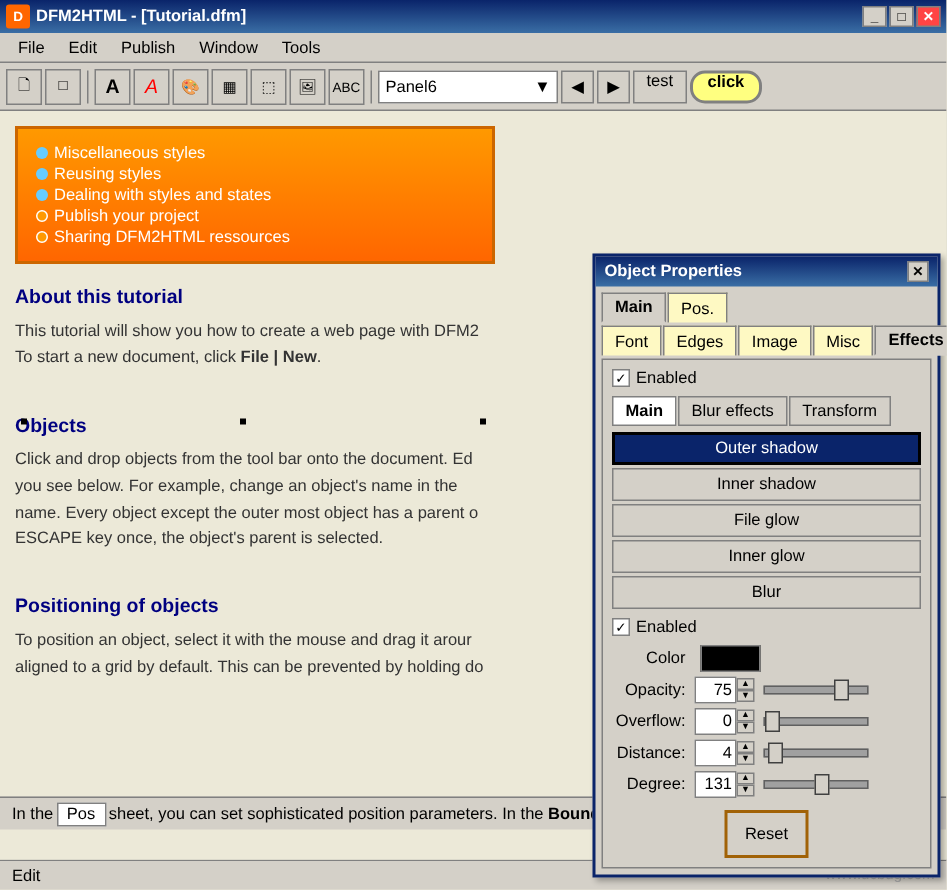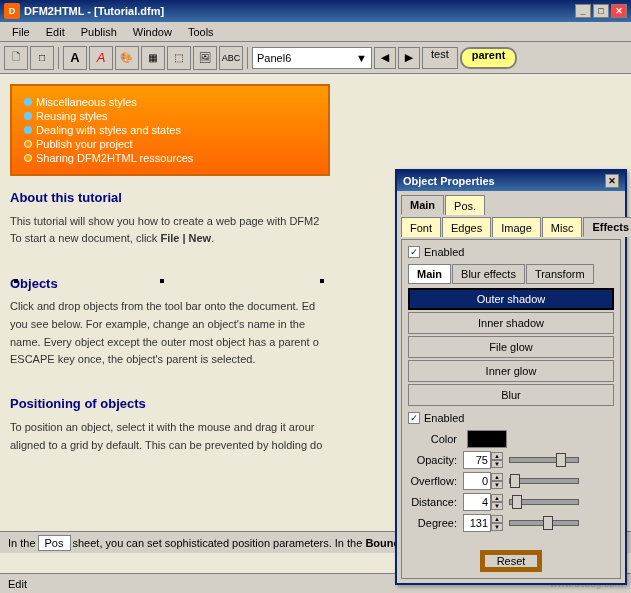--- a/index.html
+++ b/index.html
@@ -170,21 +170,21 @@
     .prop-row { display: flex; align-items: center; margin-bottom: 3px; font-size: 11px; }
     .prop-label { width: 55px; text-align: right; padding-right: 6px; }
     .spin-box { display: flex; align-items: center; }
     .spin-input { width: 28px; height: 18px; border: 1px solid #808080; background: white; text-align: right; font-size: 11px; padding-right: 2px; }
     .spin-arrows { display: flex; flex-direction: column; }
     .spin-arrow { width: 12px; height: 8px; background: #d4d0c8; border: 1px solid #808080; display: flex; align-items: center; justify-content: center; font-size: 6px; cursor: pointer; }
     .slider-track { width: 70px; height: 6px; background: #a0a0a0; border: 1px solid #606060; position: relative; margin-left: 6px; }
     .slider-thumb { width: 10px; height: 14px; background: #d4d0c8; border: 1px solid #404040; position: absolute; top: -5px; cursor: pointer; }
     .color-box { width: 28px; height: 18px; border: 1px solid #808080; margin-left: 4px; }
 
-    .reset-btn { height: 22px; padding: 0 12px; background: #d4d0c8; border: 5px solid #a16207; cursor: pointer; font-size: 11px; margin-top: 14px; }
+    .reset-btn { height: 32px; padding: 0 12px; background: #d4d0c8; border: 2px solid #a16207; cursor: pointer; font-size: 11px; margin-top: 4px; }
 
     .watermark { color: #aaa; font-size: 10px; }
   </style>
 </head>
 <body>
 
 <div class="title-bar">
   <div class="title-bar-left">
     <div class="title-bar-icon">D</div>
     <span>DFM2HTML - [Tutorial.dfm]</span>
@@ -216,21 +216,21 @@
   <div class="tool-btn">🖼</div>
   <div class="tool-btn" style="font-size:9px;">ABC</div>
   <div class="tool-sep"></div>
   <div class="dropdown-combo">
     <span>Panel6</span>
     <span>▼</span>
   </div>
   <div class="nav-btn">◀</div>
   <div class="nav-btn">▶</div>
   <div class="test-btn">test</div>
-  <div class="normal-btn">parent</div>
+  <div class="normal-btn">click</div>
 </div>
 
 <div class="main-area" style="position:relative;">
 
   <div class="canvas-area">
 
     <div class="ruler-dot" style="left:14px; top:205px;"></div>
     <div class="ruler-dot" style="left:160px; top:205px;"></div>
     <div class="ruler-dot" style="left:320px; top:205px;"></div>
 

